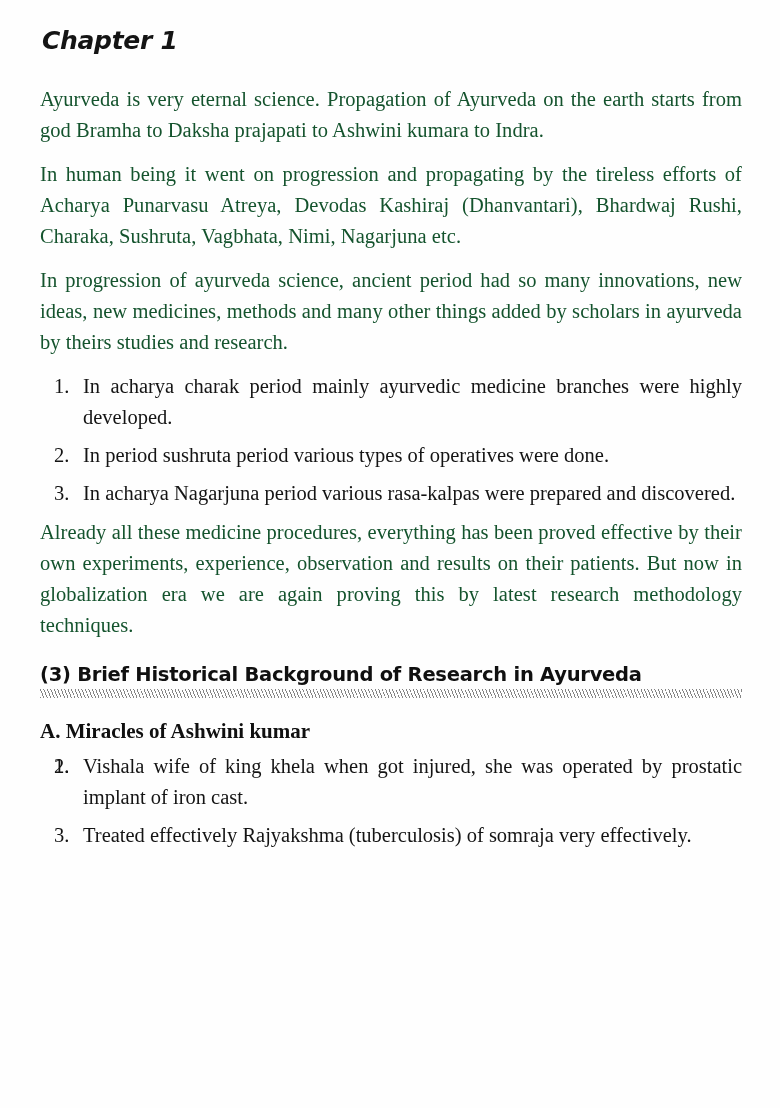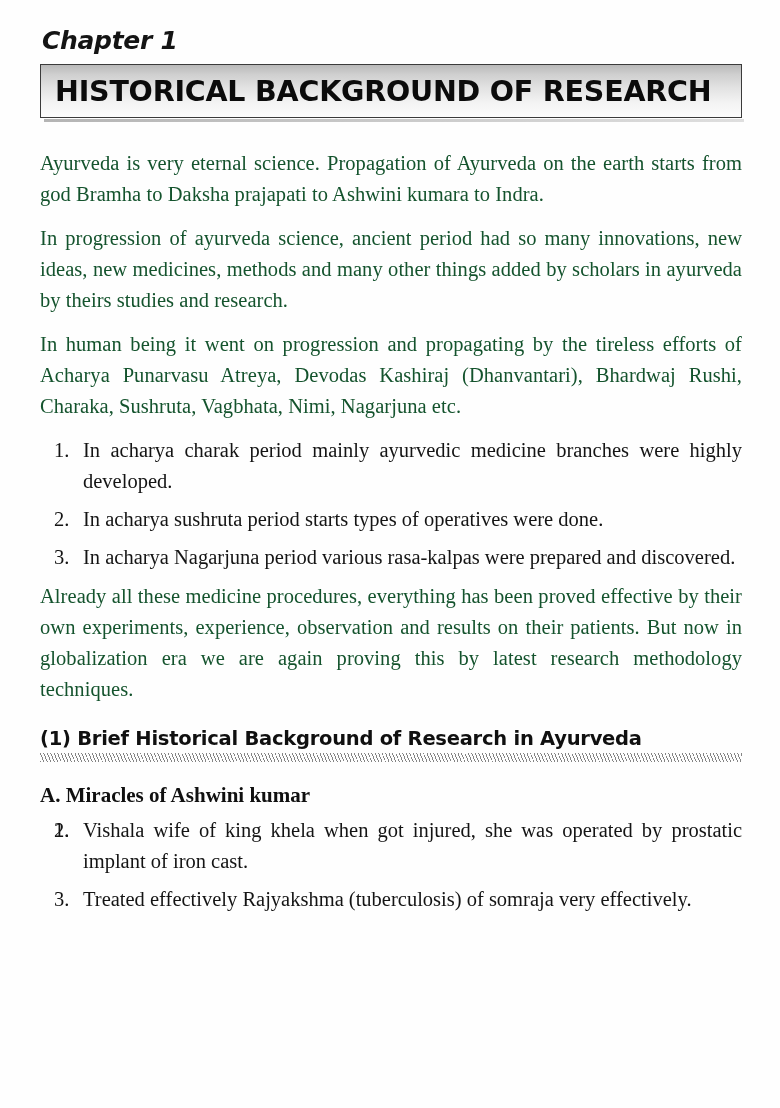--- a/index.html
+++ b/index.html
@@ -162,48 +162,45 @@
   }
 </style>
 </head>
 <body>
 
 <div class="page">
   <div class="content">
 
     <div class="chapter-label">Chapter 1</div>
 
-    <div class="title-box">
-      <span class="title-text">HISTORICAL BACKGROUND OF RESEARCH</span>
-    </div>
 
     <div class="body-block">
       <p class="para">Ayurveda is very eternal science. Propagation of Ayurveda on the earth starts from god Bramha to Daksha prajapati to Ashwini kumara to Indra.</p>
+      <p class="para">In human being it went on progression and propagating by the tireless efforts of Acharya Punarvasu Atreya, Devodas Kashiraj (Dhanvantari), Bhardwaj Rushi, Charaka, Sushruta, Vagbhata, Nimi, Nagarjuna etc.</p>
       <p class="para">In progression of ayurveda science, ancient period had so many innovations, new ideas, new medicines, methods and many other things added by scholars in ayurveda by theirs studies and research.</p>
-      <p class="para">In human being it went on progression and propagating by the tireless efforts of Acharya Punarvasu Atreya, Devodas Kashiraj (Dhanvantari), Bhardwaj Rushi, Charaka, Sushruta, Vagbhata, Nimi, Nagarjuna etc.</p>
     </div>
 
     <ol class="numlist list-block-1">
       <li>
         <span class="marker">1.</span>
         <span>In acharya charak period mainly ayurvedic medicine branches were highly developed.</span>
       </li>
       <li>
         <span class="marker">2.</span>
-        <span>In acharya sushruta period starts types of operatives were done.</span>
+        <span>In period sushruta period various types of operatives were done.</span>
       </li>
       <li>
         <span class="marker">3.</span>
         <span>In acharya Nagarjuna period various rasa-kalpas were prepared and discovered.</span>
       </li>
     </ol>
 
     <p class="para last">Already all these medicine procedures, everything has been proved effective by their own experiments, experience, observation and results on their patients. But now in globalization era we are again proving this by latest research methodology techniques.</p>
 
-    <div class="section-heading">(1) Brief Historical Background of Research in Ayurveda</div>
+    <div class="section-heading">(3) Brief Historical Background of Research in Ayurveda</div>
     <div class="hatch-rule"></div>
 
 
     <div class="sub-heading">A. Miracles of Ashwini kumar</div>
 
     <ol class="numlist list-block-2">
       <li>
         <span class="marker">1.</span>
       </li>
       <li>

